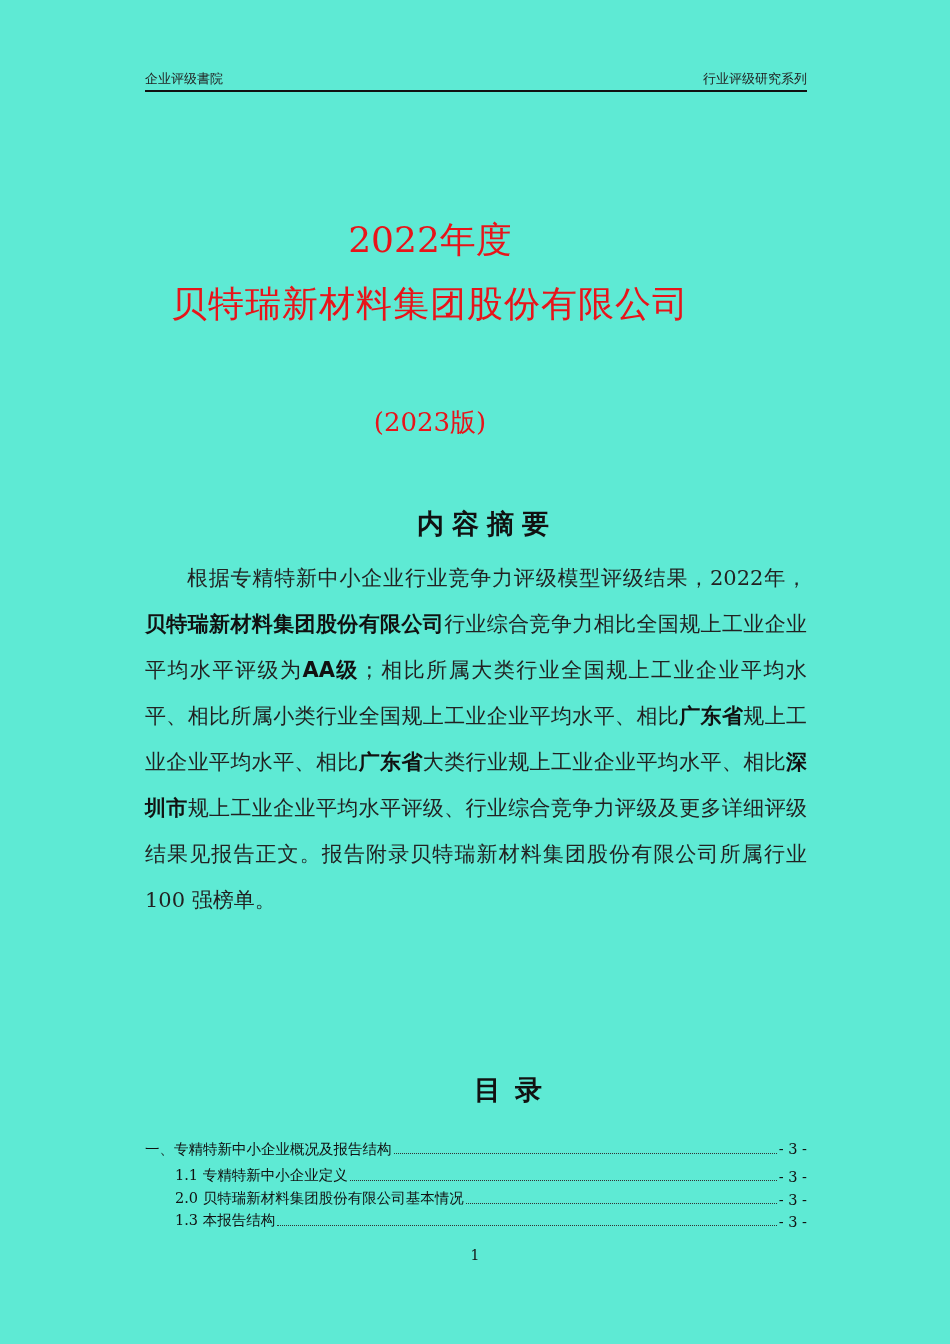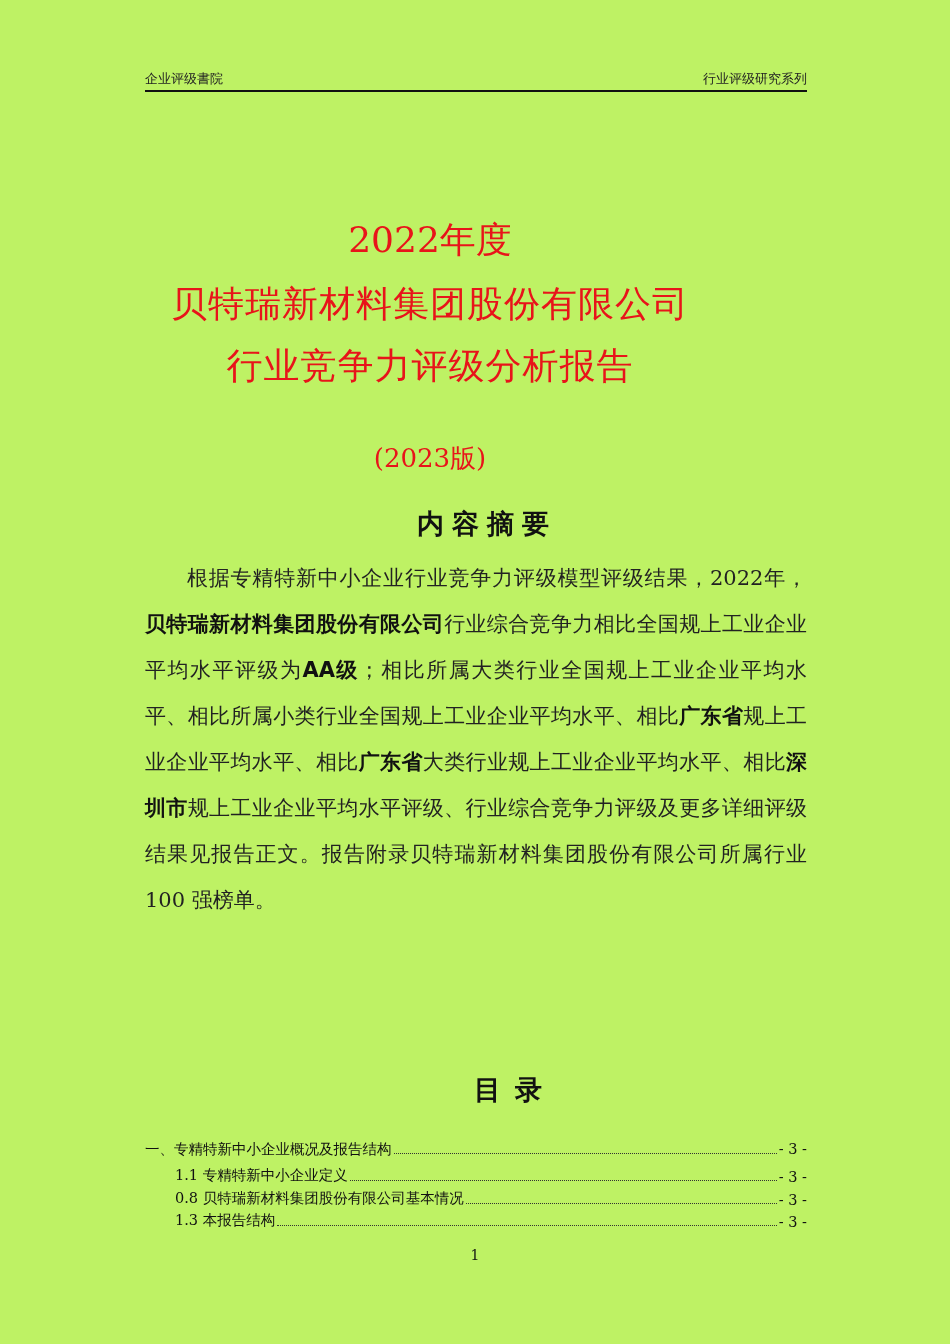--- a/index.html
+++ b/index.html
@@ -1,33 +1,33 @@
 <!DOCTYPE html>
 <html><head>
 <meta charset="utf-8">
 <style>
   html, body { margin: 0; padding: 0; background: #ffffff; }
   body { width: 950px; height: 1344px; position: relative; overflow: hidden;
          font-family: "DejaVu Serif", "Liberation Serif", serif; color: #111; }
-  .page { position: absolute; left: 0; top: 0; width: 950px; height: 1344px; background: #bef264; }
+  .page { position: absolute; left: 0; top: 0; width: 950px; height: 1344px; background: #5eead4; }
 
   .header { position: absolute; left: 145px; top: 68px; width: 662px; height: 22px;
             border-bottom: 2px solid #111;
             font-family: "DejaVu Sans", "Liberation Sans", sans-serif; font-size: 13px; color: #222; }
   .header .left { position: absolute; left: 0; top: 2px; }
   .header .right { position: absolute; right: 0; top: 2px; }
 
   .series-line { position: absolute; left: 145px; top: 139px; font-size: 17px; color: #111;
                  letter-spacing: 0.5px; }
 
   .title-block { position: absolute; left: 0; width: 860px; text-align: center; color: #e8141a; }
   .t1 { top: 216px; font-size: 36px; }
   .t2 { top: 280px; font-size: 36px; letter-spacing: 1px; }
   .t3 { top: 342px; font-size: 36px; letter-spacing: 1px; }
-  .t4 { top: 405px; font-size: 26px; margin-top: 36px; }
+  .t4 { top: 405px; font-size: 26px; }
 
   .section-title { position: absolute; left: 0; width: 950px; text-align: center;
                    font-family: "DejaVu Sans", "Liberation Sans", sans-serif; font-weight: bold;
                    font-size: 27px; letter-spacing: 8px; color: #111; }
   .abstract-title { top: 506px; margin-left: 12px; }
   .toc-title { top: 1072px; letter-spacing: 14px; margin-left: 40px; }
 
   .abstract { position: absolute; left: 145px; top: 555px; width: 662px;
               font-size: 21px; line-height: 46px; color: #222; text-align: justify;
               text-indent: 42px; }
@@ -50,21 +50,20 @@
 <div class="page">
 
   <div class="header">
     <span class="left">企业评级書院</span>
     <span class="right">行业评级研究系列</span>
   </div>
 
 
   <div class="title-block t1">2022年度</div>
   <div class="title-block t2">贝特瑞新材料集团股份有限公司</div>
-  <div class="title-block t3">行业竞争力评级分析报告</div>
   <div class="title-block t4">(2023版)</div>
 
   <div class="section-title abstract-title">内容摘要</div>
 
   <div class="abstract">
     <span>根据专精特新中小企业行业竞争力评级模型评级结果，2022年，</span><b>贝特瑞新材料集团股份有限公司</b><span>行业综合竞争力相比全国规上工业企业平均水平评级为</span><b>AA级</b><span>；相比所属大类行业全国规上工业企业平均水平、相比所属小类行业全国规上工业企业平均水平、相比</span><b>广东省</b><span>规上工业企业平均水平、相比</span><b>广东省</b><span>大类行业规上工业企业平均水平、相比</span><b>深圳市</b><span>规上工业企业平均水平评级、行业综合竞争力评级及更多详细评级结果见报告正文。报告附录贝特瑞新材料集团股份有限公司所属行业 100 强榜单。</span>
   </div>
 
   <div class="section-title toc-title">目录</div>
 
@@ -73,21 +72,21 @@
       <span class="label">一、专精特新中小企业概况及报告结构</span>
       <span class="dots"></span>
       <span class="pg">- 3 -</span>
     </div>
     <div class="toc-row sub">
       <span class="label">1.1  专精特新中小企业定义</span>
       <span class="dots"></span>
       <span class="pg">- 3 -</span>
     </div>
     <div class="toc-row sub">
-      <span class="label">0.8  贝特瑞新材料集团股份有限公司基本情况</span>
+      <span class="label">2.0  贝特瑞新材料集团股份有限公司基本情况</span>
       <span class="dots"></span>
       <span class="pg">- 3 -</span>
     </div>
     <div class="toc-row sub">
       <span class="label">1.3  本报告结构</span>
       <span class="dots"></span>
       <span class="pg">- 3 -</span>
     </div>
   </div>
 

